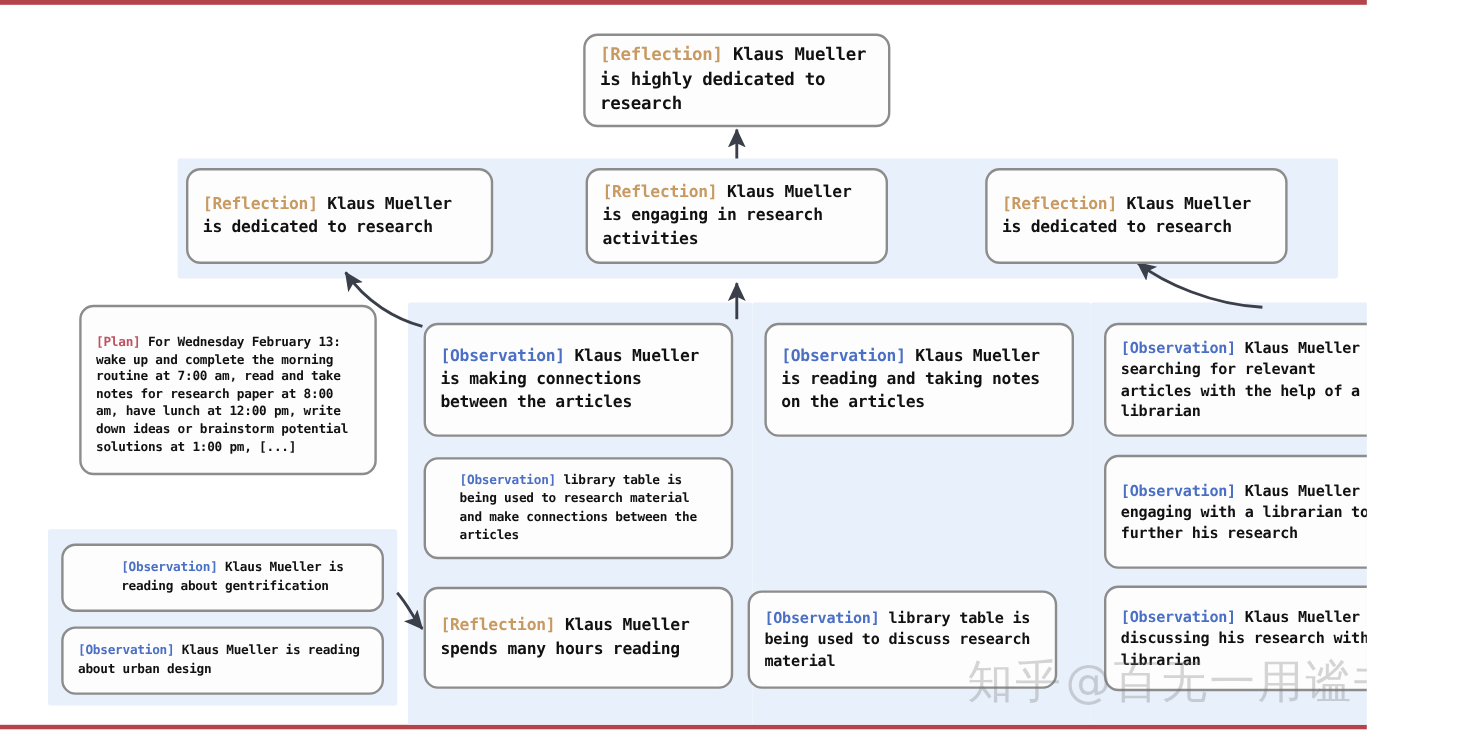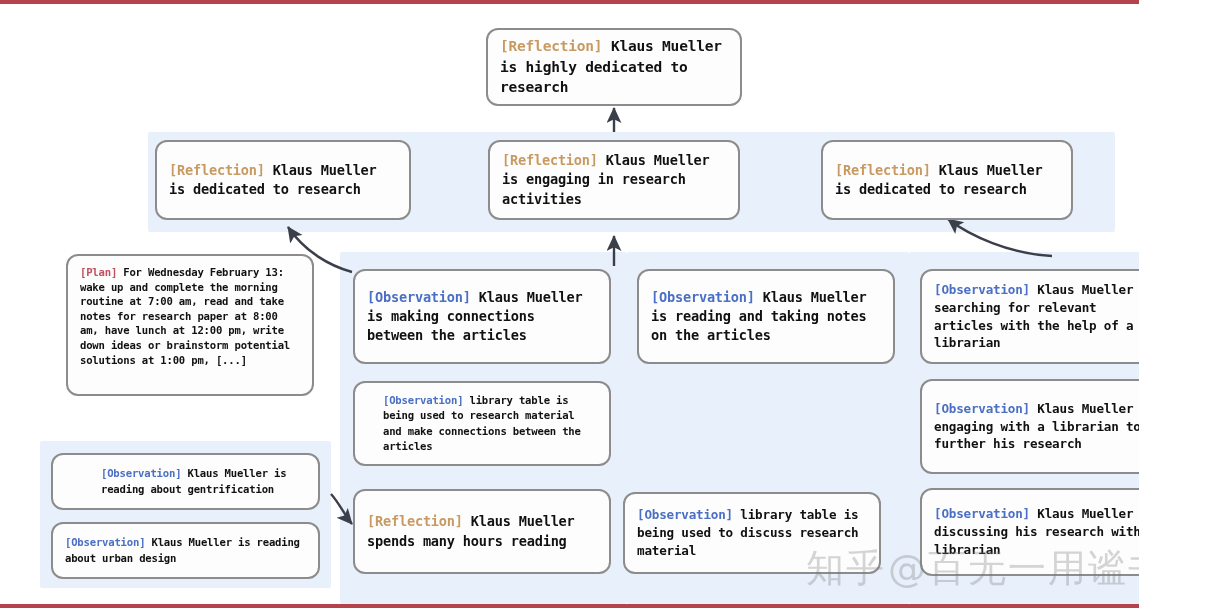--- a/index.html
+++ b/index.html
@@ -113,21 +113,21 @@
 
   <div class="node fs14" style="left:488px; top:136px; width:252px; height:80px;">
     <div class="txt"><span class="tag-reflection">[Reflection]</span><span> Klaus Mueller is engaging in research activities</span></div>
   </div>
 
   <div class="node fs14" style="left:821px; top:136px; width:252px; height:80px;">
     <div class="txt"><span class="tag-reflection">[Reflection]</span><span> Klaus Mueller is dedicated to research</span></div>
   </div>
 
   <div class="node fs11" style="left:66px; top:250px; width:248px; height:142px; align-items:flex-start;">
-    <div class="txt" style="padding-top:9px; line-height:1.38;"><span class="tag-plan">[Plan]</span><span> For Wednesday February 13: wake up and complete the morning routine at 7:00 am, read and take notes for research paper at 8:00 am, have lunch at 12:00 pm, write down ideas or brainstorm potential solutions at 1:00 pm, [...]</span></div>
+    <div class="txt" style="padding-top:22px; line-height:1.38;"><span class="tag-plan">[Plan]</span><span> For Wednesday February 13: wake up and complete the morning routine at 7:00 am, read and take notes for research paper at 8:00 am, have lunch at 12:00 pm, write down ideas or brainstorm potential solutions at 1:00 pm, [...]</span></div>
   </div>
 
   <div class="node fs11" style="left:51px; top:449px; width:269px; height:57px;padding-left:36px;">
     <div class="txt"><span class="tag-observation">[Observation]</span><span> Klaus Mueller is reading about gentrification</span></div>
   </div>
 
   <div class="node fs11" style="left:51px; top:518px; width:269px; height:57px;align-items:center;">
     <div class="txt"><span class="tag-observation">[Observation]</span><span> Klaus Mueller is reading about urban design</span></div>
   </div>
 

